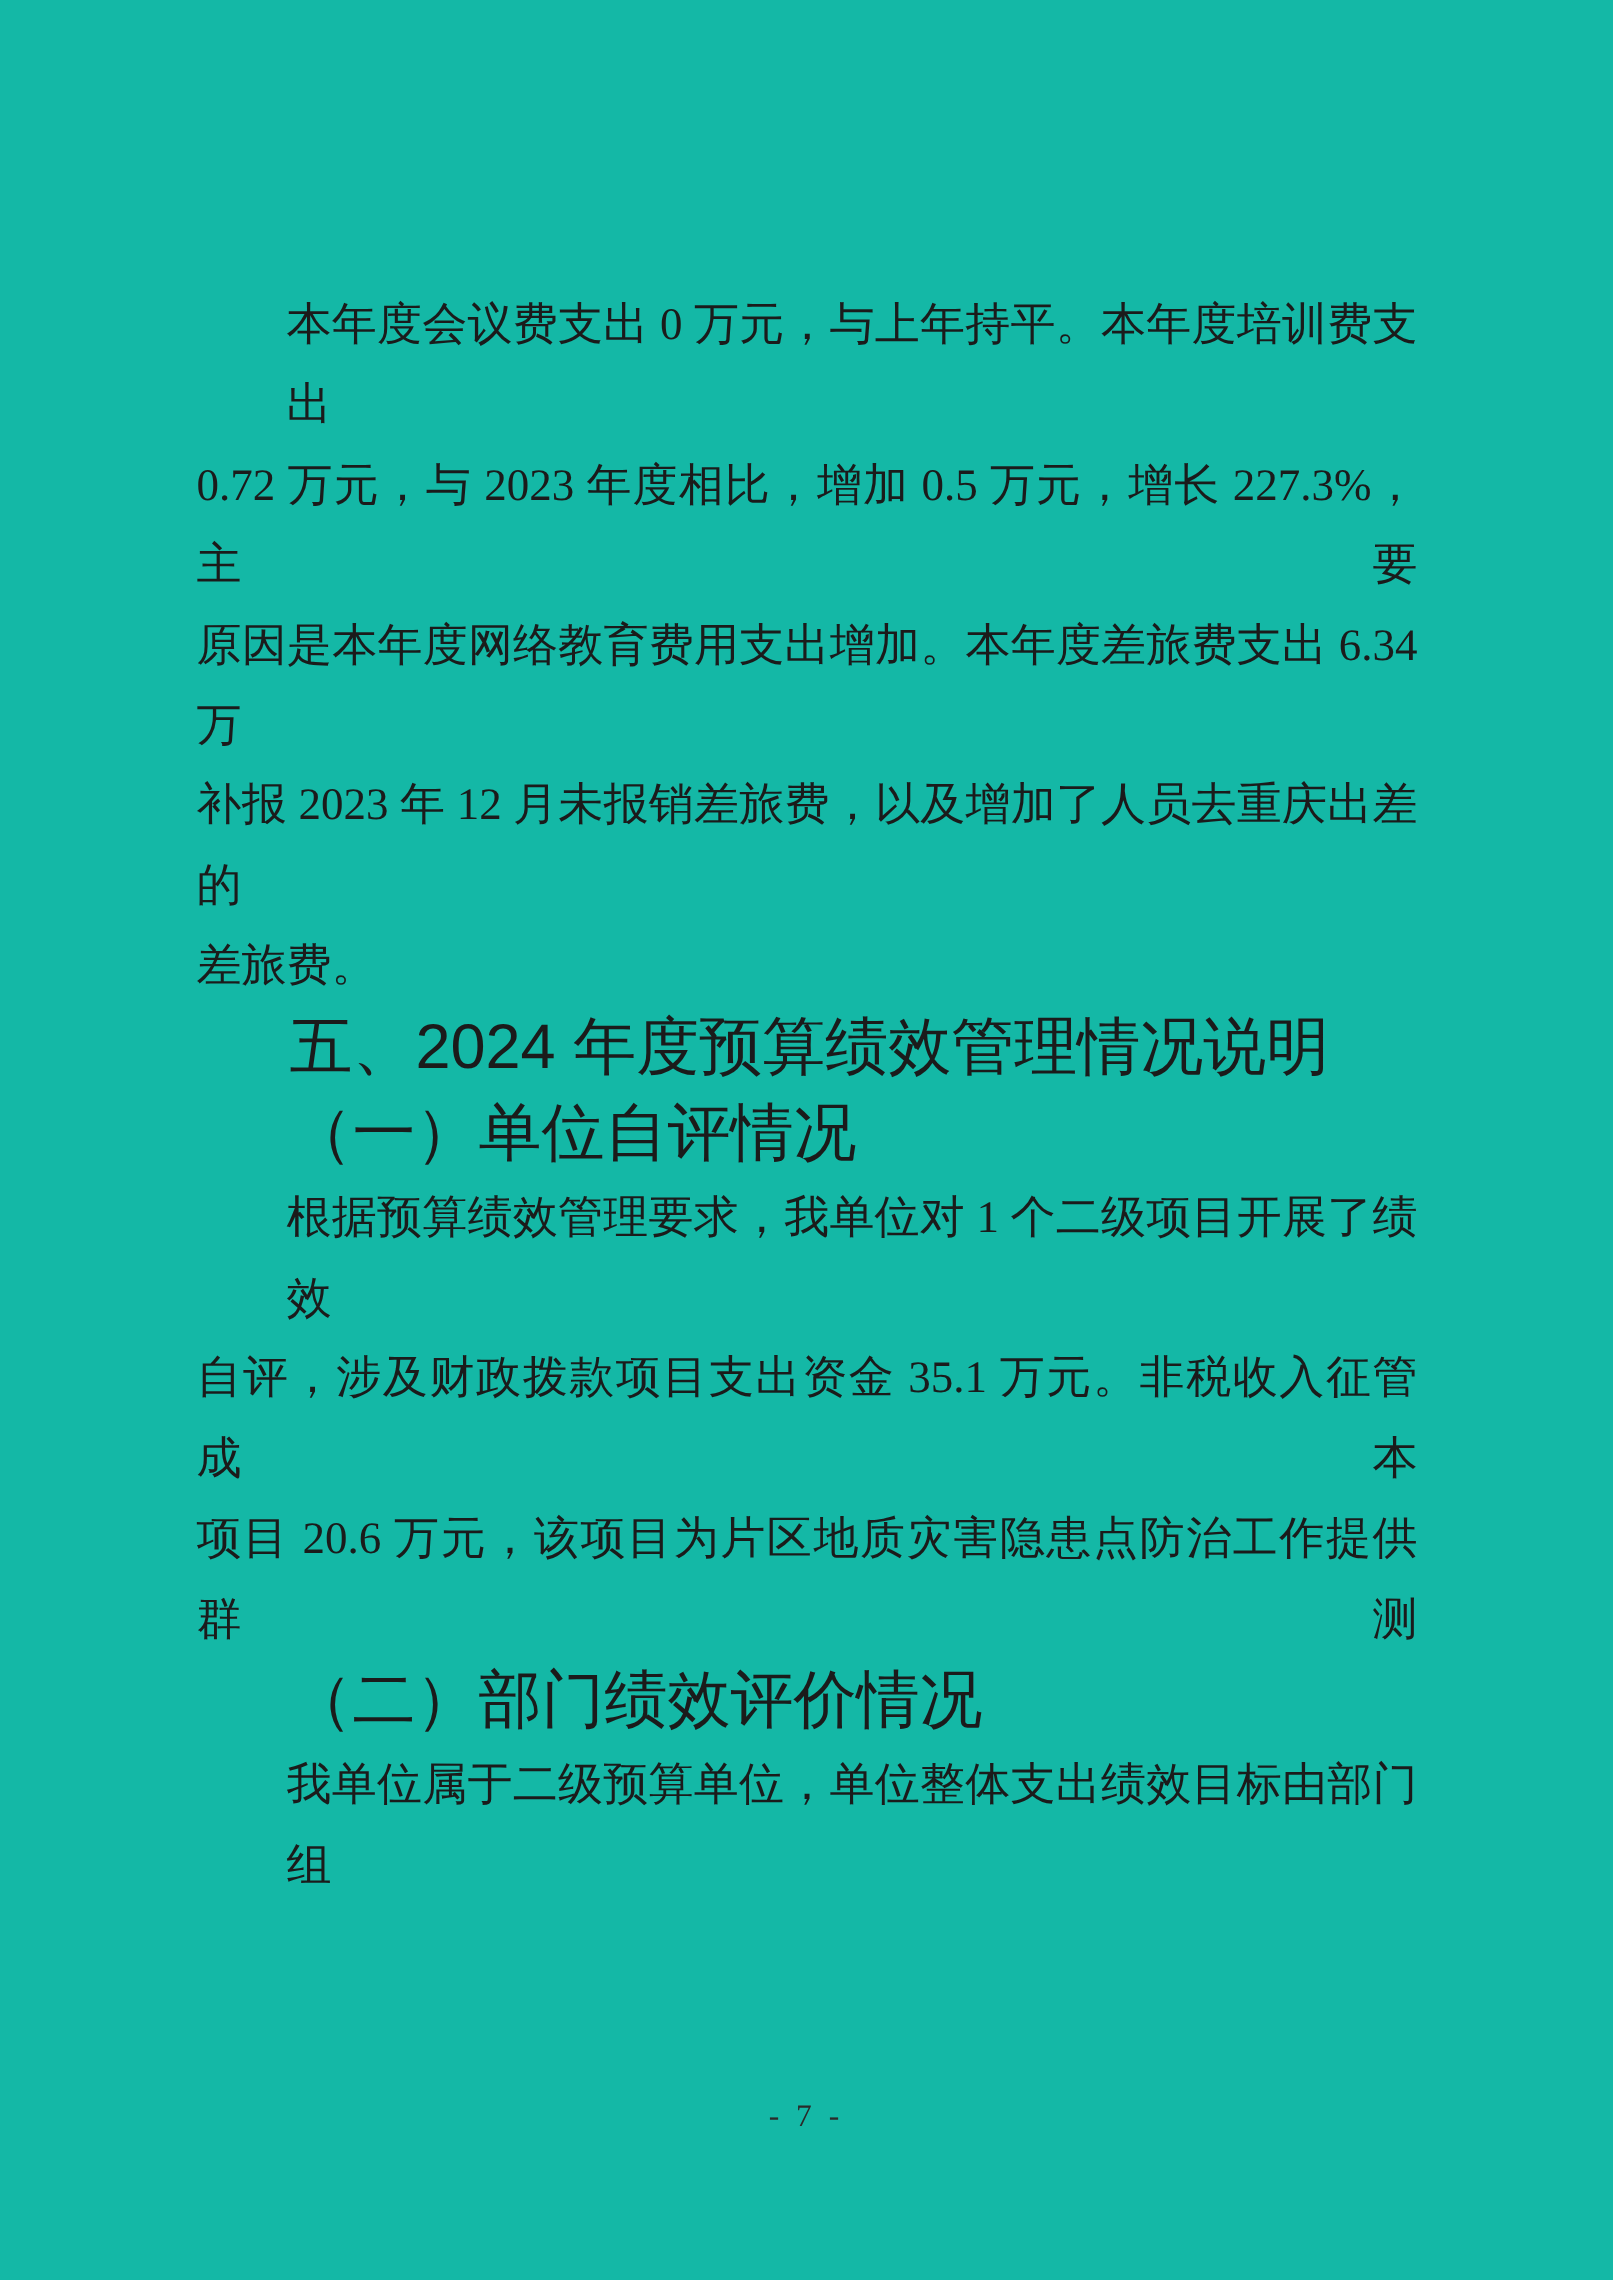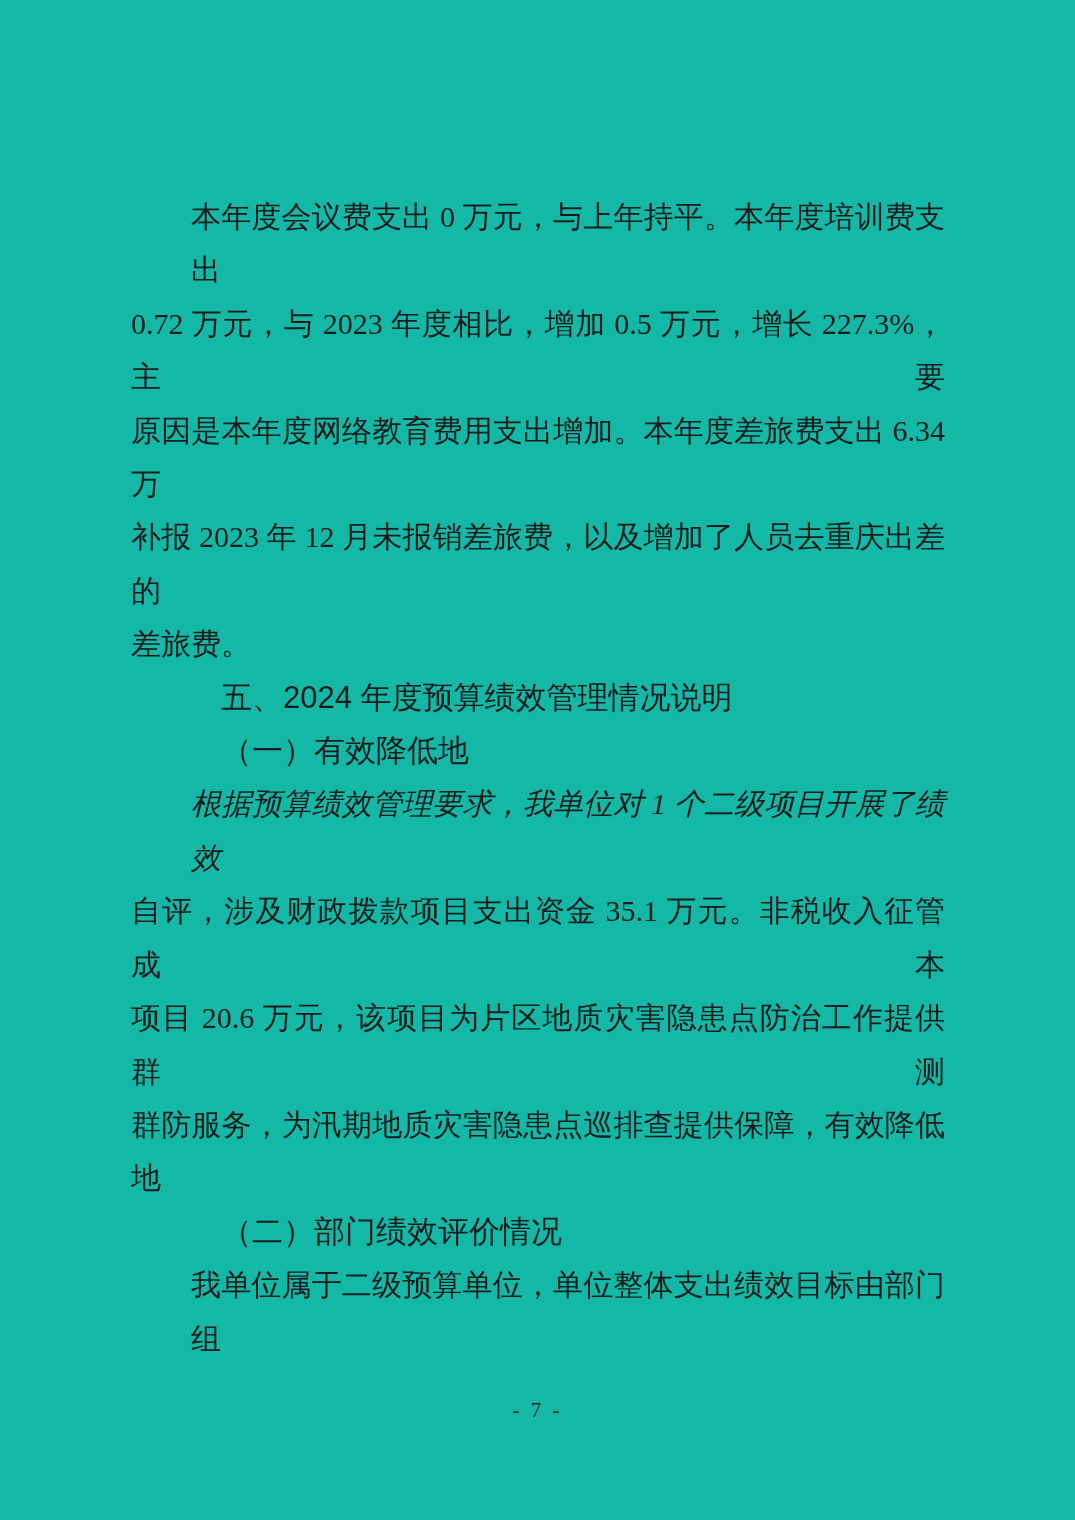--- a/index.html
+++ b/index.html
@@ -41,22 +41,21 @@
   }
   
   .line.h2 {
     font-family: "Liberation Sans", "DejaVu Sans", sans-serif;
     font-weight: 500;
     font-size: 31px;
   }
   .run.bold-run {
     font-family: "Liberation Sans", "DejaVu Sans", sans-serif !important;
     font-weight: 500;
-    font-size: 31px;
-    margin-left: 28px;
+    font-size: 42px;
   }
   .footer {
     position: absolute;
     left: 0;
     right: 0;
     top: 1398px;
     text-align: center;
     font-family: "Liberation Serif", "DejaVu Serif", serif;
     font-size: 21px;
     color: #2a2a2a;
@@ -67,24 +66,23 @@
 <body>
 
 <div class="page">
   <div class="content">
       <div class="line body fill" style="padding-left: 2em;"><span class="run">本年度会议费支出 0 万元，与上年持平。本年度培训费支出</span></div>
       <div class="line body fill"><span class="run">0.72 万元，与 2023 年度相比，增加 0.5 万元，增长 227.3%，主要</span></div>
       <div class="line body fill"><span class="run">原因是本年度网络教育费用支出增加。本年度差旅费支出 6.34 万</span></div>
       <div class="line body fill"><span class="run">补报 2023 年 12 月未报销差旅费，以及增加了人员去重庆出差的</span></div>
       <div class="line body"><span class="run">差旅费。</span></div>
       <div class="line h1" style="padding-left: 2em;"><span class="run bold-run">五、2024 年度预算绩效管理情况说明</span></div>
-      <div class="line h2" style="padding-left: 2em;"><span class="run bold-run">（一）有效降低地</span></div>
-      <div class="line body fill" style="padding-left: 2em; font-style: italic;"><span class="run">根据预算绩效管理要求，我单位对 1 个二级项目开展了绩效</span></div>
+      <div class="line h2" style="padding-left: 2em;"><span class="run bold-run">（一）单位自评情况</span></div>
+      <div class="line body fill" style="padding-left: 2em;"><span class="run">根据预算绩效管理要求，我单位对 1 个二级项目开展了绩效</span></div>
       <div class="line body fill"><span class="run">自评，涉及财政拨款项目支出资金 35.1 万元。非税收入征管成本</span></div>
       <div class="line body fill"><span class="run">项目 20.6 万元，该项目为片区地质灾害隐患点防治工作提供群测</span></div>
-      <div class="line body fill"><span class="run">群防服务，为汛期地质灾害隐患点巡排查提供保障，有效降低地</span></div>
       <div class="line h2" style="padding-left: 2em;"><span class="run bold-run">（二）部门绩效评价情况</span></div>
       <div class="line body fill" style="padding-left: 2em;"><span class="run">我单位属于二级预算单位，单位整体支出绩效目标由部门组</span></div>
     </div>
   <div class="footer">
     <span>- 7 -</span>
   </div>
 </div>
 
 </body></html>

